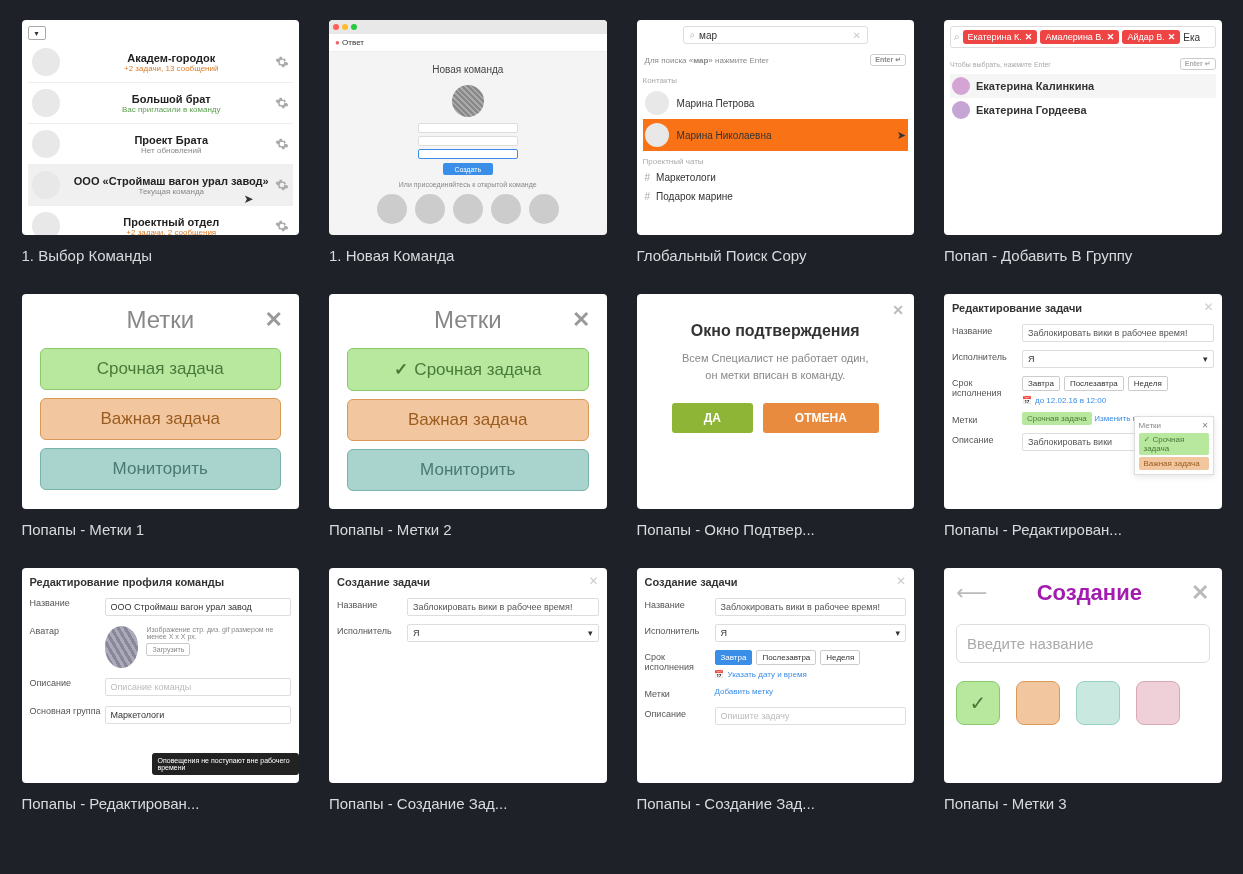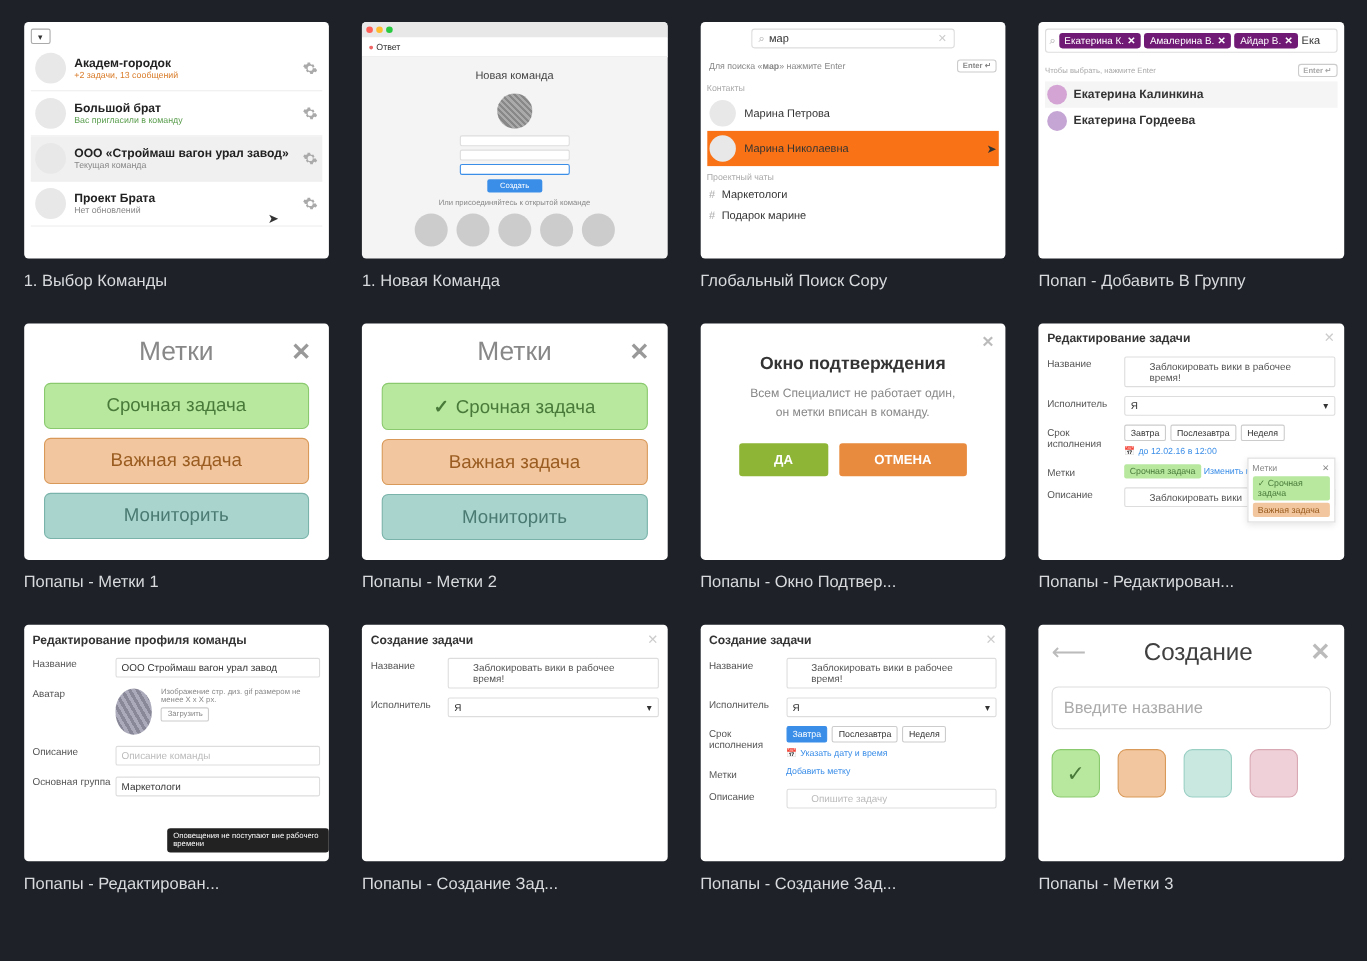--- a/index.html
+++ b/index.html
@@ -8,21 +8,21 @@
 .card { display: flex; flex-direction: column; }
 .thumb { background: #fff; border-radius: 4px; height: 215px; overflow: hidden; position: relative; font-size: 10px; color: #333; }
 .caption { color: #d8dadd; font-size: 15px; margin-top: 12px; white-space: nowrap; overflow: hidden; text-overflow: ellipsis; }
 
 
 .t1 { padding: 6px; }
 .t1 .dd { width:18px; height:14px; border:1px solid #aaa; border-radius:2px; display:flex; align-items:center; justify-content:center; font-size:8px; margin-bottom:2px; }
 .t1 .row { display:flex; align-items:center; padding:6px 4px; border-bottom:1px solid #eee; }
 .t1 .row.sel { background:#f0f0f0; }
 .t1 .av { width:28px; height:28px; border-radius:50%; background:#e8e8e8; margin-right:8px; flex-shrink:0; }
-.t1 .txt { flex:1; }
+.t1 .txt { flex:1;text-align:center; }
 .t1 .name { font-size:11px; font-weight:600; color:#222; }
 .t1 .sub { font-size:8px; color:#888; }
 .t1 .sub.or { color:#d97c2a; }
 .t1 .sub.gr { color:#5a9e4e; }
 .t1 .gear { width:14px; height:14px; }
 .t1 .cursor { position:absolute; font-size:12px; }
 
 
 .t2 { background:#f4f4f4; }
 .t2 .topbar { height:14px; background:#e8e8e8; display:flex; align-items:center; padding:0 4px; gap:3px; }
@@ -47,21 +47,21 @@
 .t3 .crow { display:flex; align-items:center; padding:4px 2px; }
 .t3 .crow.hl { background:#f97316;justify-content:space-between; }
 .t3 .cav { width:24px; height:24px; border-radius:50%; background:#e8e8e8; margin-right:8px; }
 .t3 .cn { font-size:10px; }
 .t3 .hash { color:#aaa; margin-right:6px; }
 
 
 .t4 { padding:6px; }
 .t4 .sbar { display:flex; flex-wrap:wrap; gap:3px; align-items:center; border:1px solid #ddd; border-radius:3px; padding:3px; }
 .t4 .mag { color:#aaa; }
-.t4 .chip { background:#701a75; color:#fff; padding:2px 5px; border-radius:3px; font-size:9px; display:flex; align-items:center; gap:3px; }
+.t4 .chip { background:#ef4444; color:#fff; padding:2px 5px; border-radius:3px; font-size:9px; display:flex; align-items:center; gap:3px; }
 .t4 .chip .x { font-weight:bold; }
 .t4 .typed { font-size:10px; color:#333; }
 .t4 .tip2 { display:flex; justify-content:space-between; font-size:7px; color:#aaa; margin:10px 0 4px; align-items:center; }
 .t4 .pr { display:flex; align-items:center; padding:3px 2px; gap:6px; }
 .t4 .pr.hl { background:#f5f5f5; }
 .t4 .pav { width:18px; height:18px; border-radius:50%; background:#d4a5d4; }
 .t4 .pn { font-size:11px; font-weight:600; }
 
 
 .tlbl { padding:12px; }
@@ -84,21 +84,21 @@
 .t7 .b-y { background:#8fb536; }
 .t7 .b-n { background:#e88b3e; }
 
 
 .tf { padding:8px; position:relative; font-size:9px; }
 .tf .cls { position:absolute; right:8px; top:6px; color:#ccc; font-size:12px; }
 .tf .ft { font-size:11px; font-weight:600; margin-bottom:10px; }
 .tf .fr { display:flex; margin-bottom:8px; align-items:flex-start; }
 .tf .fl { width:70px; color:#555; flex-shrink:0; padding-top:2px; }
 .tf .fv { flex:1; }
-.tf .fin { border:1px solid #ddd; border-radius:2px; padding:3px 22px; font-size:9px; color:#555; }
+.tf .fin { border:1px solid #ddd; border-radius:2px; padding:3px 5px; font-size:9px; color:#555; }
 .tf .sel { border:1px solid #ddd; border-radius:2px; padding:3px 5px; display:flex; justify-content:space-between; align-items:center; }
 .tf .pills { display:flex; gap:4px; flex-wrap:wrap; }
 .tf .tp { border:1px solid #ccc; border-radius:2px; padding:2px 5px; font-size:8px; }
 .tf .tp.on { background:#3b8ee8; color:#fff; border-color:#3b8ee8; }
 .tf .lnk { color:#3b8ee8; font-size:8px; }
 .tf .date { color:#3b8ee8; font-size:8px; display:flex; align-items:center; gap:3px; }
 .tf .lbl-g { background:#b7e89e; color:#4a7a3a; padding:2px 5px; border-radius:2px; font-size:8px; }
 .tf .lbl-o { background:#f2c79f; color:#9a5c20; padding:2px 5px; border-radius:2px; font-size:8px; }
 .tf .subm { background:#3b8ee8; color:#fff; padding:5px 10px; border-radius:3px; font-size:9px; display:inline-block; }
 .tf .pop { position:absolute; right:8px; bottom:34px; background:#fff; border:1px solid #ddd; box-shadow:0 2px 6px rgba(0,0,0,0.1); padding:4px; width:80px; font-size:8px; }
@@ -113,21 +113,21 @@
 .t9 .avw { display:flex; gap:8px; align-items:flex-start; }
 .t9 .avi { width:42px; height:42px; border-radius:50%; background-image: repeating-linear-gradient(60deg,#889,#889 3px,#aab 3px,#aab 6px); }
 .t9 .upl { font-size:7px; color:#888; }
 .t9 .upl .ub { border:1px solid #ccc; border-radius:2px; padding:2px 5px; display:inline-block; margin-top:3px; }
 .t9 .tt { position:absolute; bottom:8px; left:130px; background:#222; color:#fff; padding:4px 6px; border-radius:3px; font-size:7px; }
 
 
 .t12 { padding:12px; }
 .t12 .hd { display:flex; align-items:center; justify-content:space-between; margin-bottom:18px; }
 .t12 .arr { font-size:22px; color:#bbb; }
-.t12 .ttl { font-size:22px; color:#404040; }
+.t12 .ttl { font-size:22px; color:#a21caf;font-weight:bold; }
 .t12 .cls { font-size:22px; color:#bbb; font-weight:bold; }
 .t12 .inp { border:1px solid #ddd; border-radius:6px; padding:10px; color:#aaa; font-size:15px; margin-bottom:18px; }
 .t12 .sq { display:flex; gap:16px; }
 .t12 .s { width:44px; height:44px; border-radius:8px; border:1px solid; display:flex; align-items:center; justify-content:center; font-size:20px; }
 .t12 .s1 { background:#b7e89e; border-color:#8bc96e; color:#4a7a3a; }
 .t12 .s2 { background:#f2c79f; border-color:#d99959; }
 .t12 .s3 { background:#c8e8e0; border-color:#9acfc4; }
 .t12 .s4 { background:#f0d0d8; border-color:#d8a8b4; }
 
 .gear-svg { fill:#aaa; }
@@ -154,35 +154,45 @@
           <div class="row">
             <div class="av"></div>
             <div class="txt">
               <div class="name">Большой брат</div>
               <div class="sub gr">Вас пригласили в команду</div>
             </div>
             <svg class="gear-svg gear" viewBox="0 0 24 24">
               <path d="M12 8a4 4 0 100 8 4 4 0 000-8zm9 4a7 7 0 01-.1 1.2l2 1.6-2 3.4-2.4-.8a7 7 0 01-2 1.2l-.4 2.5h-4l-.4-2.5a7 7 0 01-2-1.2l-2.4.8-2-3.4 2-1.6A7 7 0 013 12a7 7 0 01.1-1.2l-2-1.6 2-3.4 2.4.8a7 7 0 012-1.2L7.9 3h4l.4 2.5a7 7 0 012 1.2l2.4-.8 2 3.4-2 1.6c.1.4.1.8.1 1.2z"></path>
             </svg>
           </div>
+          <div class="row">
+            <div class="av"></div>
+            <div class="txt">
+              <div class="name">Проект Брата</div>
+              <div class="sub ">Нет обновлений</div>
+            </div>
+            <svg class="gear-svg gear" viewBox="0 0 24 24">
+              <path d="M12 8a4 4 0 100 8 4 4 0 000-8zm9 4a7 7 0 01-.1 1.2l2 1.6-2 3.4-2.4-.8a7 7 0 01-2 1.2l-.4 2.5h-4l-.4-2.5a7 7 0 01-2-1.2l-2.4.8-2-3.4 2-1.6A7 7 0 013 12a7 7 0 01.1-1.2l-2-1.6 2-3.4 2.4.8a7 7 0 012-1.2L7.9 3h4l.4 2.5a7 7 0 012 1.2l2.4-.8 2 3.4-2 1.6c.1.4.1.8.1 1.2z"></path>
+            </svg>
+          </div>
           <div class="row sel">
             <div class="av"></div>
             <div class="txt">
               <div class="name">ООО «Строймаш вагон урал завод»</div>
               <div class="sub ">Текущая команда</div>
             </div>
             <svg class="gear-svg gear" viewBox="0 0 24 24">
               <path d="M12 8a4 4 0 100 8 4 4 0 000-8zm9 4a7 7 0 01-.1 1.2l2 1.6-2 3.4-2.4-.8a7 7 0 01-2 1.2l-.4 2.5h-4l-.4-2.5a7 7 0 01-2-1.2l-2.4.8-2-3.4 2-1.6A7 7 0 013 12a7 7 0 01.1-1.2l-2-1.6 2-3.4 2.4.8a7 7 0 012-1.2L7.9 3h4l.4 2.5a7 7 0 012 1.2l2.4-.8 2 3.4-2 1.6c.1.4.1.8.1 1.2z"></path>
             </svg>
           </div>
           <div class="row">
             <div class="av"></div>
             <div class="txt">
-              <div class="name">Проект Брата</div>
-              <div class="sub ">Нет обновлений</div>
+              <div class="name">Проектный отдел</div>
+              <div class="sub or">+2 задачи, 2 сообщения</div>
             </div>
             <svg class="gear-svg gear" viewBox="0 0 24 24">
               <path d="M12 8a4 4 0 100 8 4 4 0 000-8zm9 4a7 7 0 01-.1 1.2l2 1.6-2 3.4-2.4-.8a7 7 0 01-2 1.2l-.4 2.5h-4l-.4-2.5a7 7 0 01-2-1.2l-2.4.8-2-3.4 2-1.6A7 7 0 013 12a7 7 0 01.1-1.2l-2-1.6 2-3.4 2.4.8a7 7 0 012-1.2L7.9 3h4l.4 2.5a7 7 0 012 1.2l2.4-.8 2 3.4-2 1.6c.1.4.1.8.1 1.2z"></path>
             </svg>
           </div>
         </div>
     <span class="cursor" style="left:222px;top:172px;">➤</span>
   </div>
   <div class="caption">1. Выбор Команды</div>
 </div>

